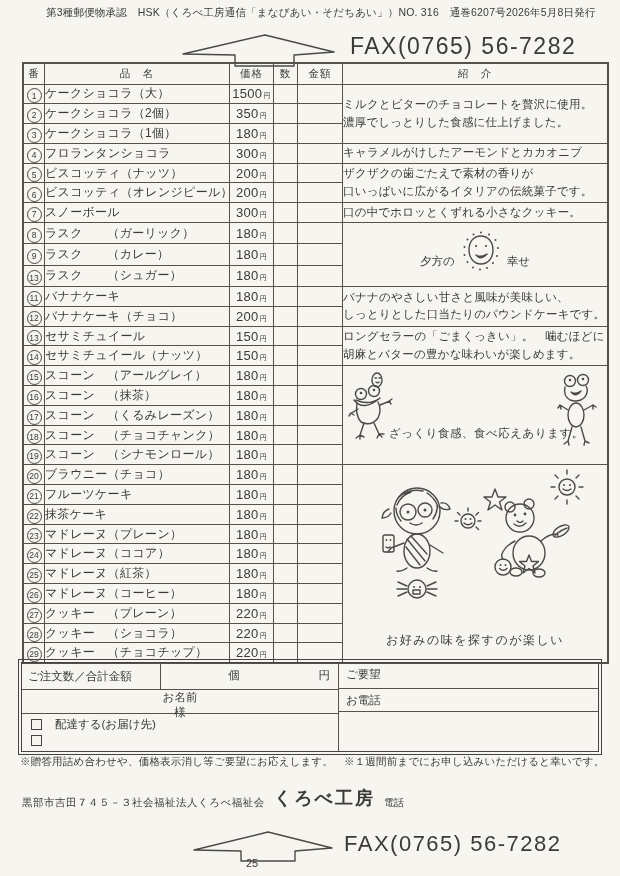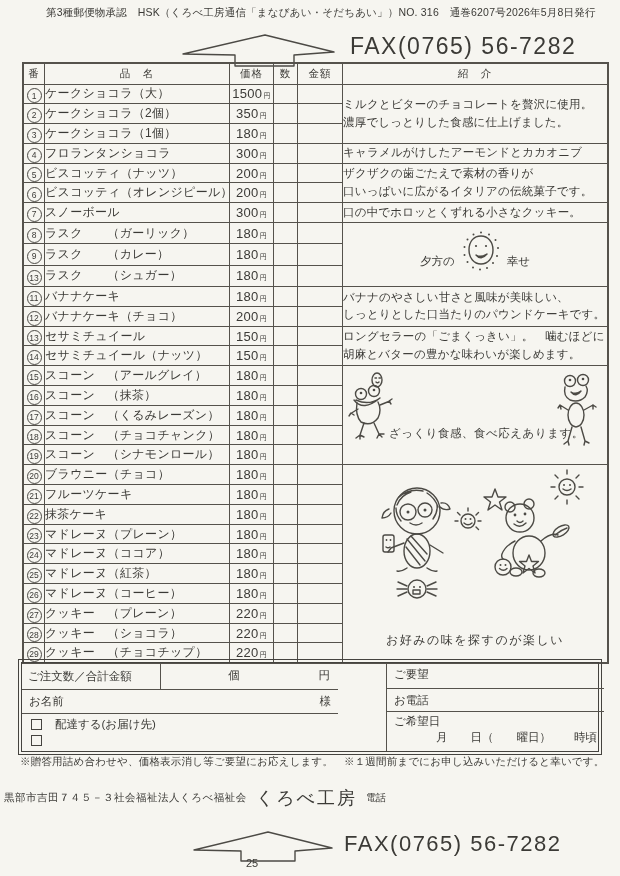--- a/index.html
+++ b/index.html
@@ -59,40 +59,40 @@
 
   
   #order-form{
     position:absolute;left:18px;top:659px;width:584px;
     border:4px double #45433f;
     display:grid;grid-template-columns:316px 1fr;
     background:transparent;
     box-sizing:border-box;
   }
   .of-left{display:flex;flex-direction:column;text-align:right;}
-  .of-right{border-left:1px solid #55524c;display:flex;flex-direction:column;margin-left:48px;}
+  .of-right{border-left:1px solid #55524c;display:flex;flex-direction:column;}
   .of-row1{display:flex;height:26px;border-bottom:1px solid #55524c;}
   .of-order-label{width:132px;border-right:1px solid #55524c;display:flex;align-items:center;padding-left:6px;font-size:11.5px;white-space:nowrap;}
   .of-units{flex:1;position:relative;font-size:11.5px;}
   .of-unit-count{position:absolute;left:38%;top:5px;}
   .of-unit-yen{position:absolute;right:8px;top:5px;}
-  .of-row2{height:23px;border-bottom:1px solid #55524c;display:flex;align-items:center;justify-content:space-between;padding:0 7px;font-size:11.5px;}
+  .of-row2{height:23px;border-bottom:1px solid #55524c;display:flex;align-items:center;justify-content:space-between;padding:0 7px;font-size:11.5px;flex-direction:column;}
   .of-row3{flex:1;padding:2px 0 3px;font-size:11.5px;}
   .opt-line{display:flex;align-items:center;height:15px;padding-left:9px;margin-top:1px;}
   .chk{width:9px;height:9px;border:1.3px solid #45433f;margin-right:13px;flex:0 0 auto;}
   .of-request{height:26px;border-bottom:1px solid #55524c;padding:4px 7px 0;font-size:11.5px;box-sizing:border-box;}
   .of-phone{height:23px;border-bottom:1px solid #55524c;padding:4px 7px 0;font-size:11.5px;box-sizing:border-box;}
   .of-date{flex:1;padding:2px 7px;font-size:11.5px;}
   .of-date-line{padding-left:42px;margin-top:1px;white-space:pre;}
 
   
   #form-note{top:755px;left:20px;font-size:10.5px;letter-spacing:.2px;white-space:nowrap;}
-  #footer-line{top:786px;left:4px;width:584px;display:flex;align-items:center;gap:9px;white-space:nowrap;}
+  #footer-line{top:786px;left:22px;width:584px;display:flex;align-items:flex-end;gap:9px;white-space:nowrap;}
   #footer-line .addr{font-size:10.5px;letter-spacing:.5px;}
-  #footer-line .shop{font-size:18px;font-weight:normal;letter-spacing:2px;}
+  #footer-line .shop{font-size:18px;font-weight:bold;letter-spacing:2px;}
   #footer-line .tel-label{font-size:10px;}
   #footer-line .tel-number{font-size:20px;letter-spacing:1px;}
   #fax-bottom{top:828px;left:192px;display:flex;align-items:flex-start;gap:10px;}
   #fax-bottom .fax-number{font-size:22px;letter-spacing:1.5px;margin-top:3px;white-space:nowrap;}
   #page-number{top:857px;left:246px;font-size:11px;}
   svg .ink{stroke:#4c4a45;fill:none;stroke-width:1.4;stroke-linecap:round;stroke-linejoin:round;}
   svg .dot{fill:#4c4a45;stroke:none;}
 </style>
 </head>
 <body>
@@ -504,24 +504,20 @@
         <span>配達する(お届け先)</span>
       </div>
       <div class="opt-line">
         <span class="chk"></span>
       </div>
     </div>
   </div>
   <div class="of-right">
     <div class="of-request">ご要望</div>
     <div class="of-phone">お電話</div>
-    <div class="of-date">
-      <div>ご希望日</div>
-      <div class="of-date-line">月　　日（　　曜日）　　時頃</div>
-    </div>
   </div>
 </div>
 
 <div id="form-note" class="abs">※贈答用詰め合わせや、価格表示消し等ご要望にお応えします。　※１週間前までにお申し込みいただけると幸いです。</div>
 
 <div id="footer-line" class="abs">
   <span class="addr">黒部市吉田７４５－３社会福祉法人くろべ福祉会</span>
   <span class="shop">くろべ工房</span>
   <span class="tel-label">電話</span>
 </div>

